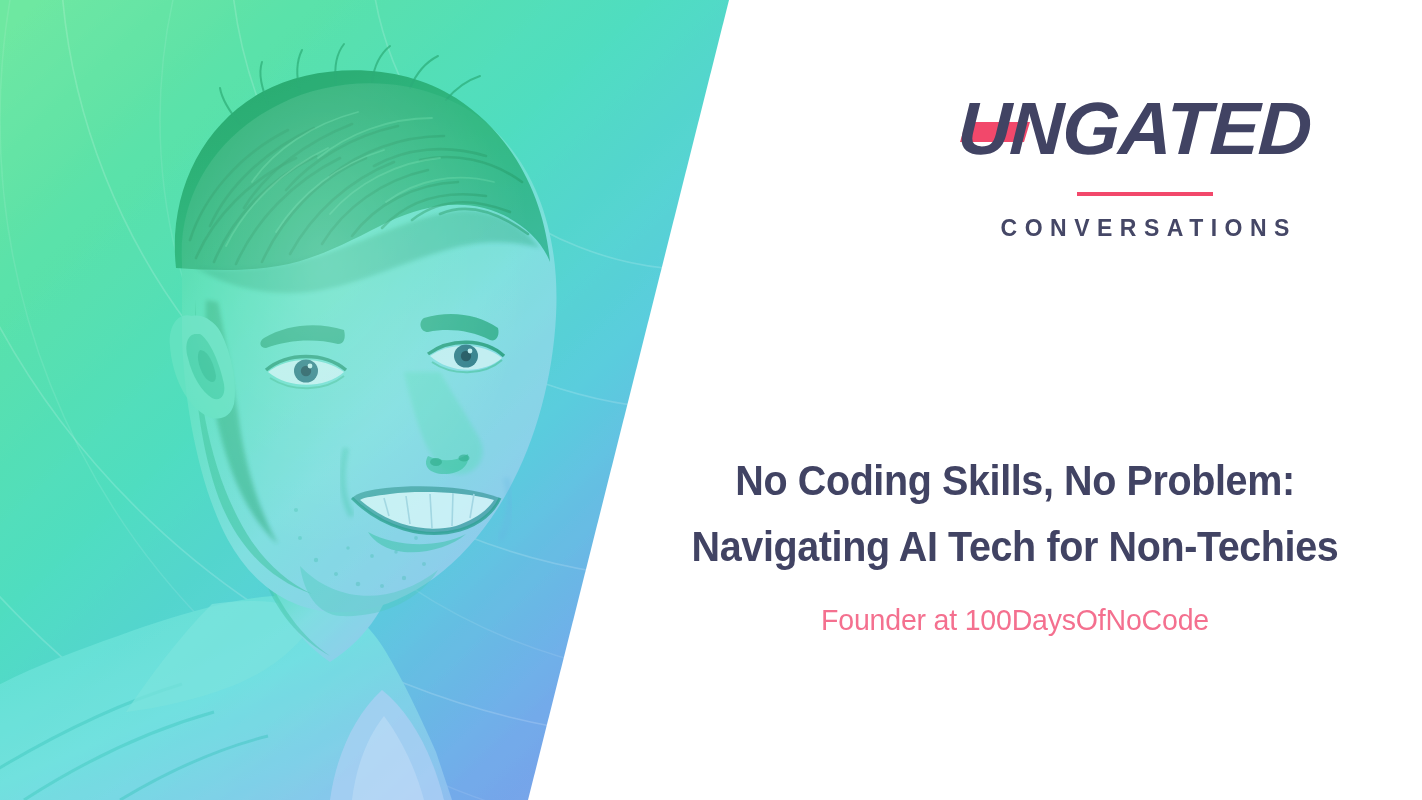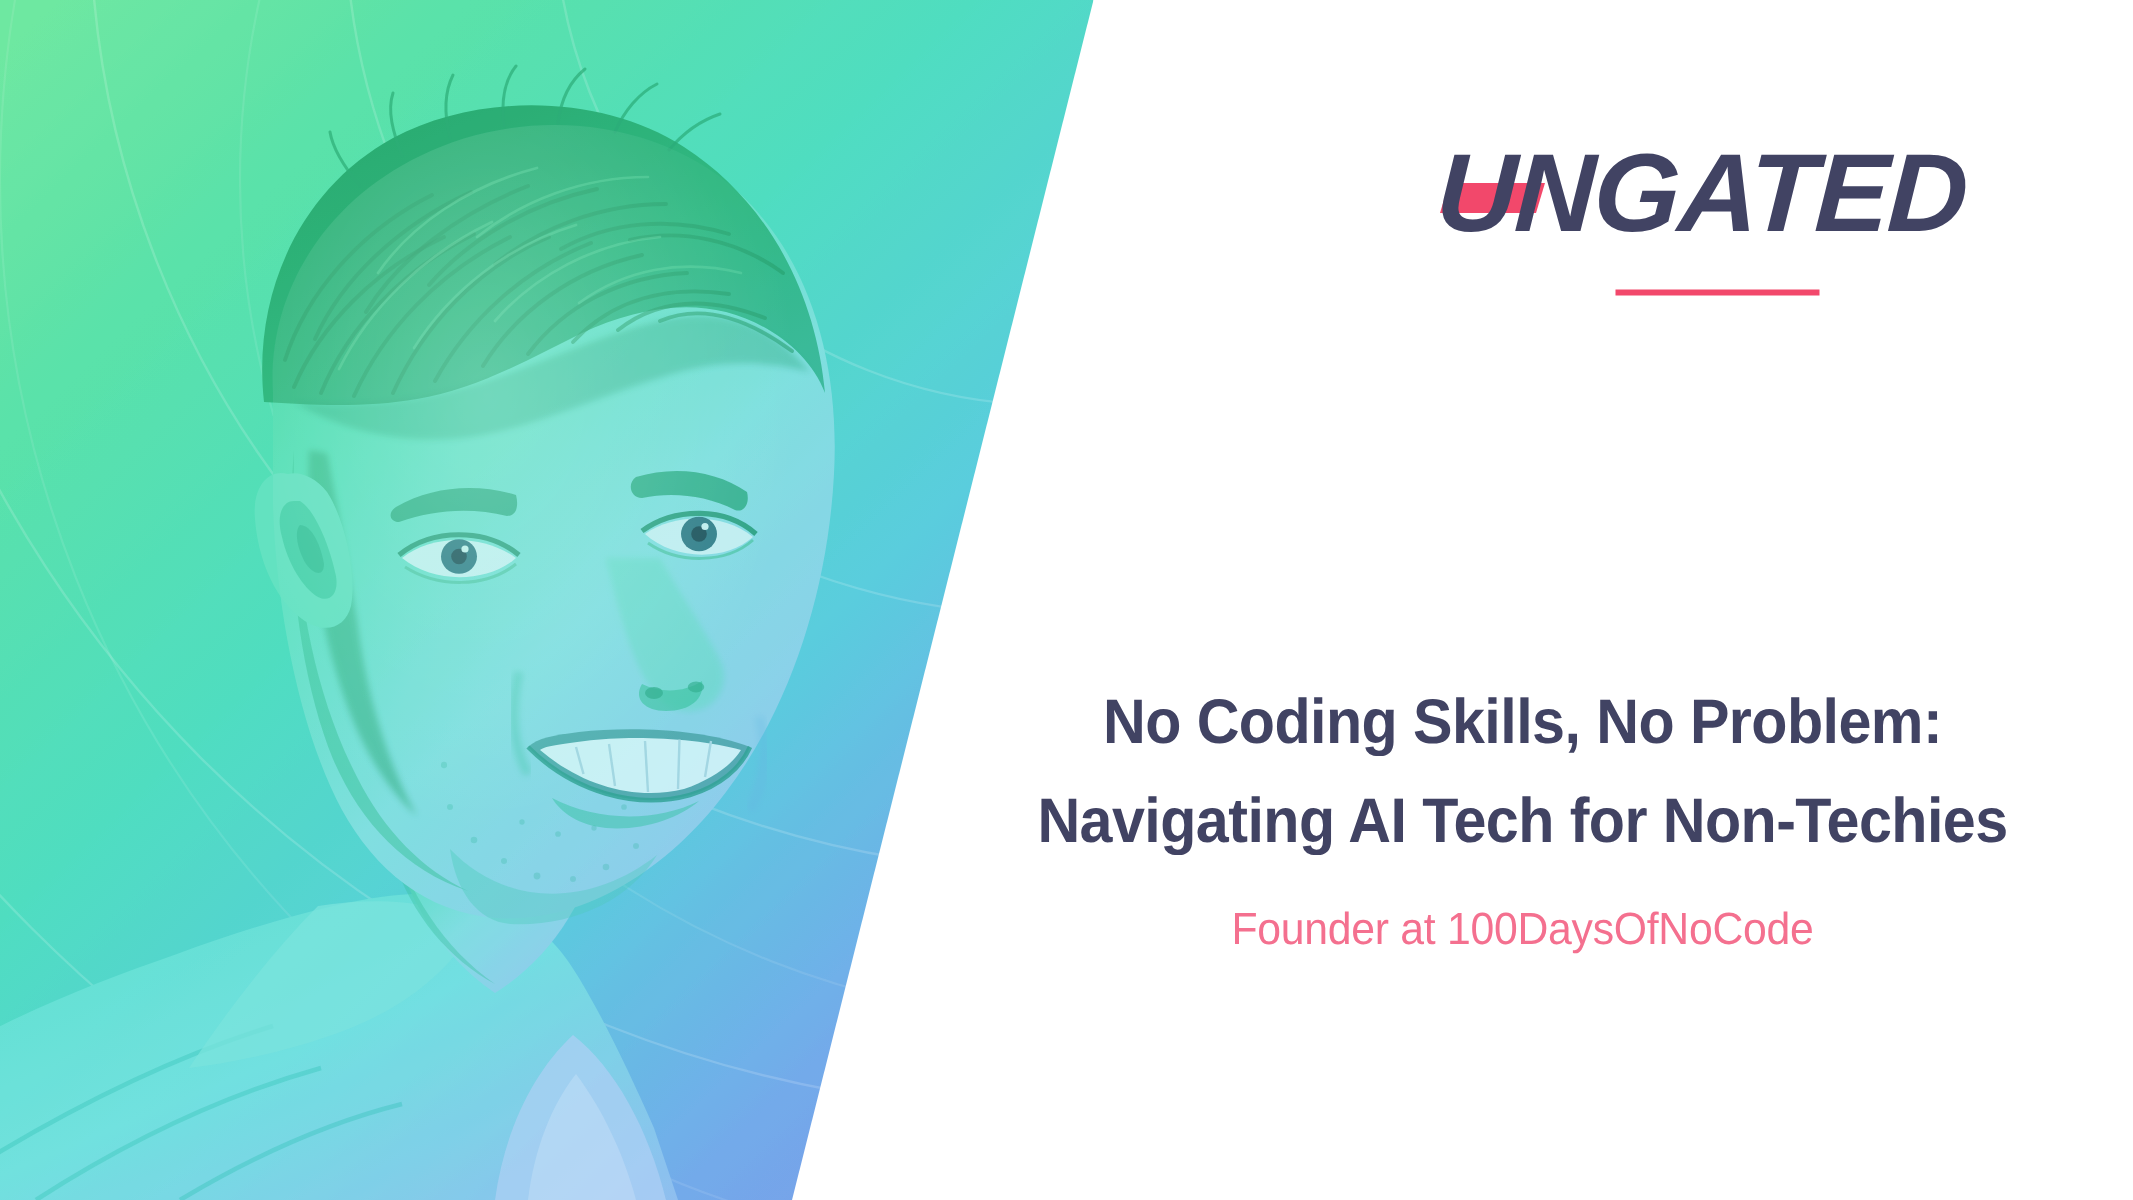--- a/index.html
+++ b/index.html
@@ -346,20 +346,21 @@
 
         <g>
           <path d="M 6 36 L 70 36 L 64 56 L 0 56 Z" fill="#F2486B"></path>
         </g>
 
         <text x="0" y="68" font-family="'Liberation Sans', sans-serif" font-size="74" font-weight="bold" font-style="italic" letter-spacing="-1" fill="#414363" transform="skewX(-3)">UNGATED</text>
 
       </svg>
     </div>
     <div id="logo-rule"></div>
+    <div id="logo-subtitle">CONVERSATIONS</div>
   </div>
 
   <div id="title-block">
     <div class="title-line">No Coding Skills, No Problem:</div>
     <div class="title-line">Navigating AI Tech for Non-Techies</div>
 
 
     <div id="guest-role">Founder at 100DaysOfNoCode</div>
   </div>
 

